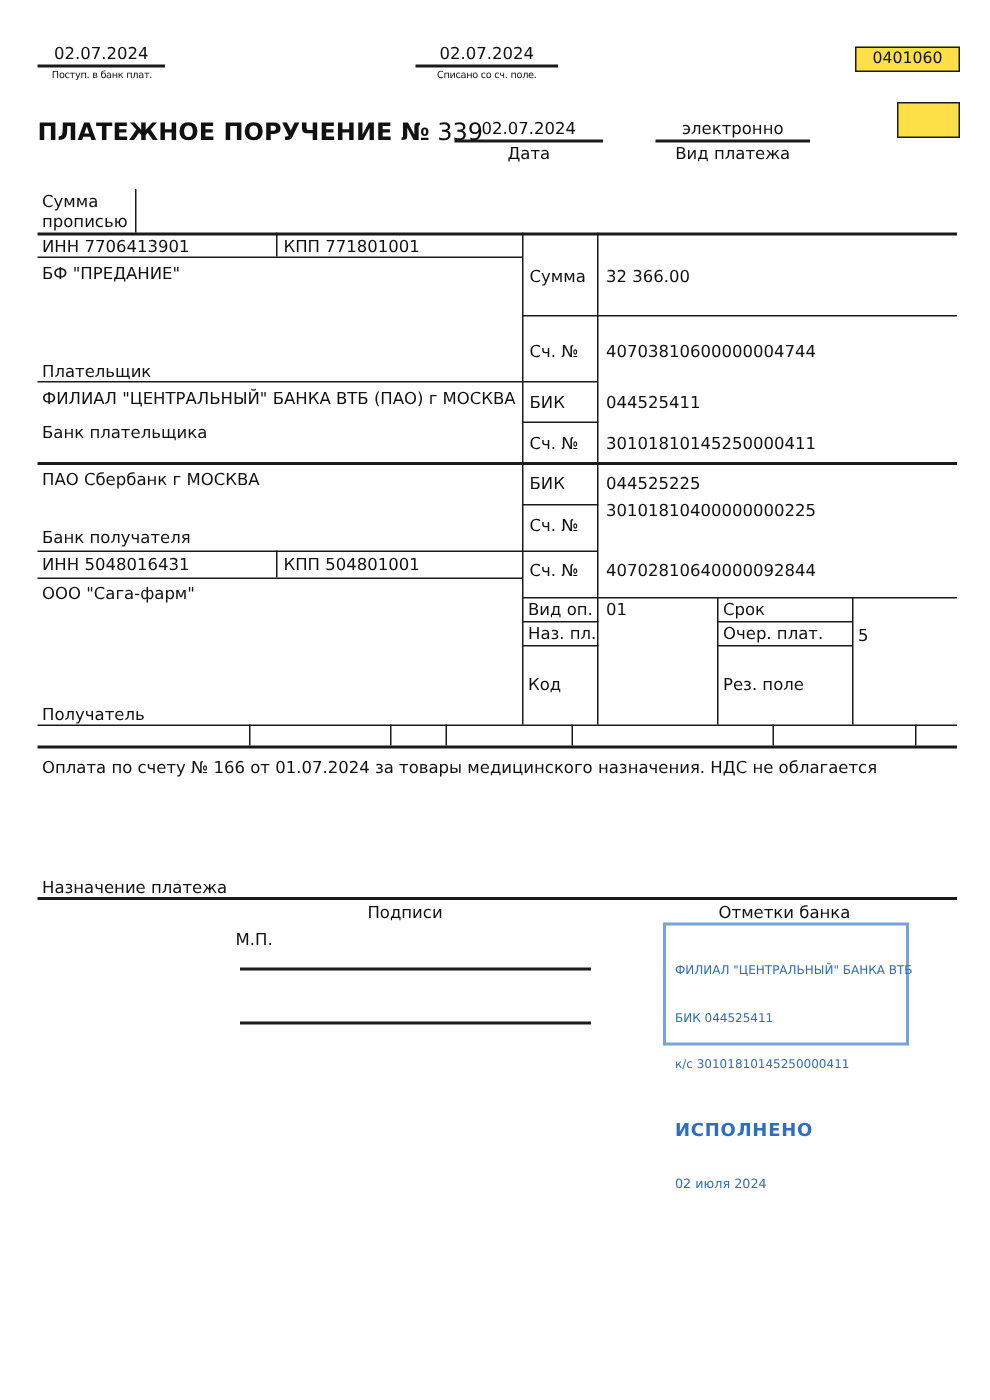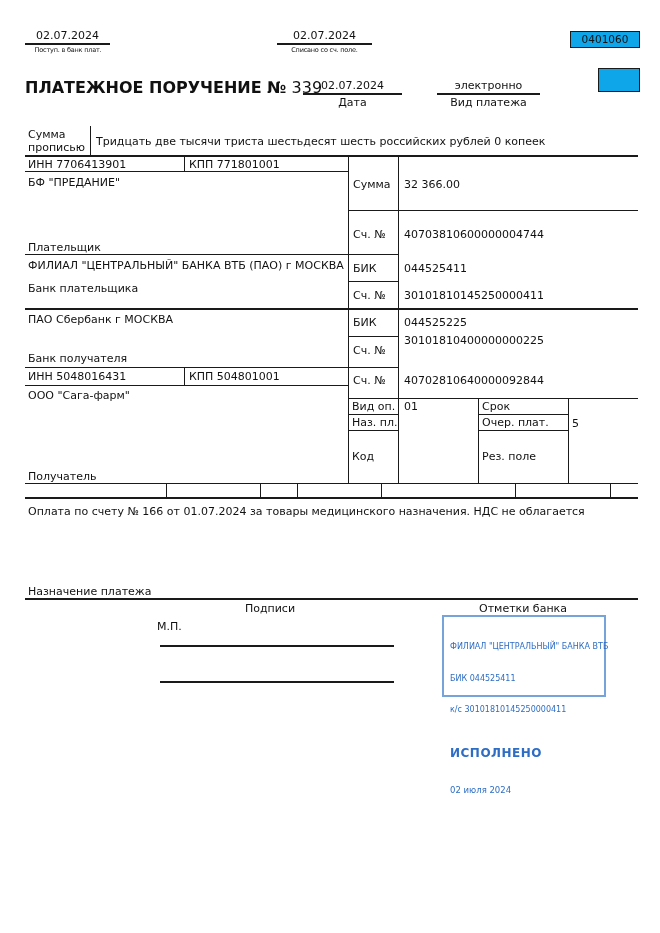--- a/index.html
+++ b/index.html
@@ -8,21 +8,21 @@
     margin:0 auto;font-family:"DejaVu Sans","Liberation Sans",sans-serif;
     color:#111;overflow:hidden;
   }
   .t{position:absolute;font-size:11px;line-height:13px;white-space:pre;}
   .tc{text-align:center;white-space:normal;}
   .tiny{font-size:6.5px;line-height:8px;letter-spacing:-0.2px;}
   .b{font-weight:bold;}
   .hl{position:absolute;height:1px;background:#1a1a1a;}
   .hl2{position:absolute;height:2px;background:#1a1a1a;}
   .vl{position:absolute;width:1px;background:#1a1a1a;}
-  .box{position:absolute;border:1.5px solid #1a1a1a;background:#0ea5e9;}
+  .box{position:absolute;border:1.5px solid #1a1a1a;background:#fde047;}
   .wrap{white-space:normal;}
   .stamp{
     position:absolute;left:442px;top:615px;width:164px;height:82px;
     border:2px solid #76a3da;box-sizing:border-box;padding:4px 6px;
     color:#2d6dc4;font-size:8px;line-height:10.5px;white-space:pre;
   }
   .stamp .status{font-size:12px;font-weight:bold;margin-top:11px;letter-spacing:0.5px;}
   .stamp .sdate{margin-top:6px;font-size:8.5px;}
 </style>
 </head>
@@ -49,21 +49,20 @@
   <div class="t tc" style="left:303px;top:96px;width:99px;">Дата</div>
 
   <div class="t tc" style="left:437px;top:79px;width:103px;">электронно</div>
   <div class="hl" style="left:437px;top:93px;width:103px;height:1.5px;"></div>
   <div class="t tc" style="left:437px;top:96px;width:103px;">Вид платежа</div>
 
   <div class="box" style="left:598px;top:68px;width:40px;height:22px;"></div>
 
   <div class="vl" style="left:90px;top:126px;height:29px;"></div>
   <div class="t wrap" style="left:28px;top:128px;width:58px;">Сумма прописью</div>
-  <div class="t" style="left:96px;top:135px;">Тридцать две тысячи триста шестьдесят шесть российских рублей 0 копеек</div>
   <div class="hl2" style="left:25px;top:155px;width:613px;"></div>
 
   <div class="vl" style="left:348px;top:155px;height:328px;"></div>
   <div class="vl" style="left:398px;top:155px;height:328px;"></div>
 
   <div class="t" style="left:28px;top:158px;">ИНН 7706413901</div>
   <div class="vl" style="left:184px;top:155px;height:16px;"></div>
   <div class="t" style="left:189px;top:158px;">КПП 771801001</div>
   <div class="hl" style="left:25px;top:171px;width:323px;"></div>
   <div class="t" style="left:28px;top:176px;">БФ "ПРЕДАНИЕ"</div>

